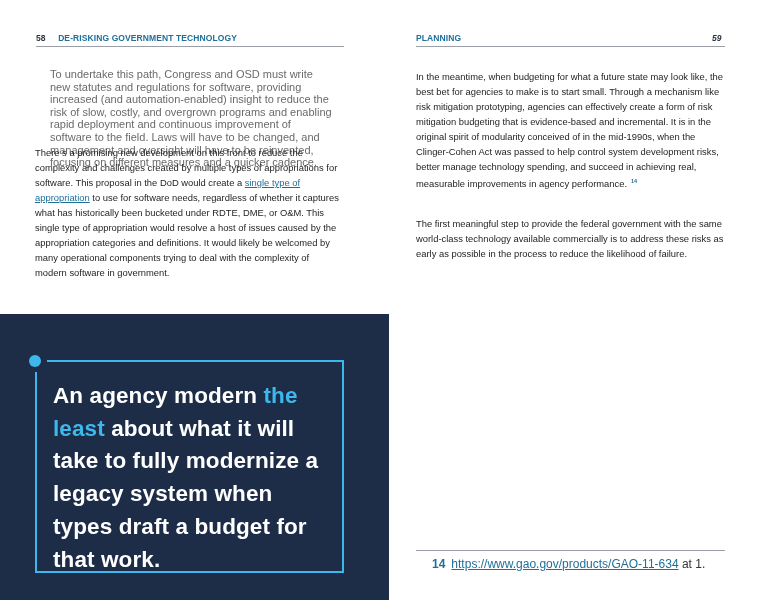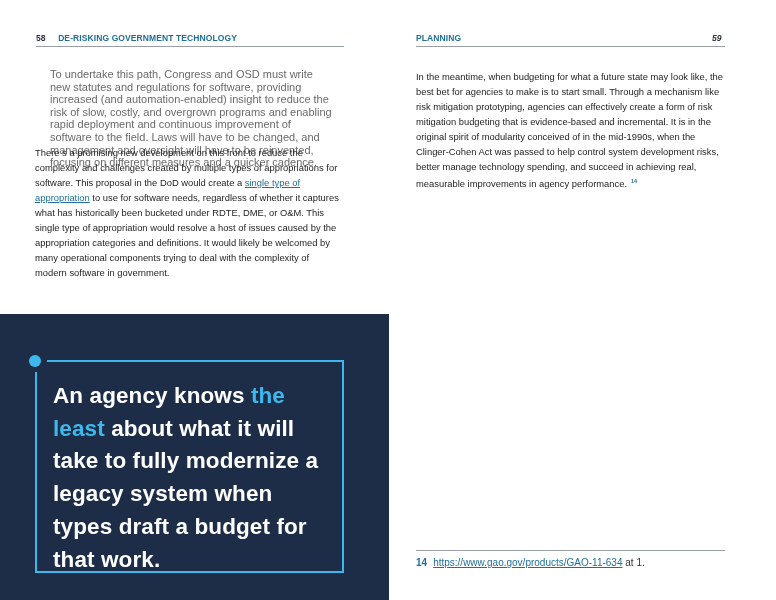--- a/index.html
+++ b/index.html
@@ -18,21 +18,21 @@
   .link { color:#1e6f9a; text-decoration:underline; }
   .navy { position:absolute; left:0; top:314px; width:389px; height:286px; background:#1d2d47; }
   .quote-frame { position:absolute; left:35px; top:360px; width:307px; height:211px;
                  border-right:2px solid #3db8ec; border-bottom:2px solid #3db8ec; }
   .q-top { position:absolute; left:47px; top:360px; width:297px; height:2px; background:#3db8ec; }
   .q-left { position:absolute; left:35px; top:372px; width:2px; height:201px; background:#3db8ec; }
   .q-dot { position:absolute; left:29px; top:355px; width:12px; height:12px; border-radius:50%; background:#3db8ec; }
   .quote { position:absolute; left:53px; top:380px; width:285px; font-size:22.5px; line-height:32.7px;
            font-weight:bold; color:#ffffff; letter-spacing:0.1px; }
   .hl { color:#3db8ec; }
-  .fn { position:absolute; left:416px; top:557px; font-size:10px; color:#333; }
+  .fn { position:absolute; left:432px; top:557px; font-size:12px; color:#333; }
   .fn-num { color:#1e6f9a; font-weight:bold; margin-right:6px; }
   sup { font-size:5.5px; color:#1e6f9a; font-weight:bold; vertical-align:4px; margin-left:4px; }
 </style>
 </head>
 <body>
 
 <div class="page left">
   <div class="running-head" style="left:36px;">
     <span class="pagenum">58</span>
     <span class="section-title" style="margin-left:10px;">DE-RISKING GOVERNMENT TECHNOLOGY</span>
@@ -44,32 +44,35 @@
   <div class="body" style="position:absolute; left:35px; top:145px; width:306px;">
     <p><span>There s a promising new development on this front to reduce the complexity and challenges created by multiple types of appropriations for software. This proposal in the DoD would create a </span><a class="link" href="#">single type of appropriation</a><span> to use for software needs, regardless of whether it captures what has historically been bucketed under RDTE, DME, or O&amp;M. This single type of appropriation would resolve a host of issues caused by the appropriation categories and definitions. It would likely be welcomed by many operational components trying to deal with the complexity of modern software in government.</span></p>
   </div>
 
   <div class="navy"></div>
   <div class="q-top"></div>
   <div class="q-left"></div>
   <div class="quote-frame"></div>
   <div class="q-dot"></div>
   <div class="quote">
-    <span>An agency knows </span><span class="hl">the least</span><span> about what it will take to fully modernize a legacy system when types draft a budget for that work.</span>
+    <span>An agency modern </span><span class="hl">the least</span><span> about what it will take to fully modernize a legacy system when types draft a budget for that work.</span>
   </div>
 </div>
 
 <div class="page right">
   <div class="running-head section-title" style="left:44px;">PLANNING</div>
   <div class="running-head pagenum" style="left:340px;font-style:italic;">59</div>
   <div class="rule" style="left:44px; top:46px; width:309px;"></div>
 
   <div class="body" style="position:absolute; left:44px; top:69px; width:312px;">
     <p><span>In the meantime, when budgeting for what a future state may look like, the best bet for agencies to make is to start small. Through a mechanism like risk mitigation prototyping, agencies can effectively create a form of risk mitigation budgeting that is evidence-based and incremental. It is in the original spirit of modularity conceived of in the mid-1990s, when the Clinger-Cohen Act was passed to help control system development risks, better manage technology spending, and succeed in achieving real, measurable improvements in agency performance.</span><sup>14</sup></p>
   </div>
 
+  <div class="body" style="position:absolute; left:44px; top:216px; width:312px;">
+    <p>The first meaningful step to provide the federal government with the same world-class technology available commercially is to address these risks as early as possible in the process to reduce the likelihood of failure.</p>
+  </div>
 
   <div class="rule" style="left:44px; top:550px; width:309px;"></div>
 </div>
 
 <div class="fn">
   <span class="fn-num">14</span><a class="link" href="#">https://www.gao.gov/products/GAO-11-634</a><span> at 1.</span>
 </div>
 
 </body></html>

